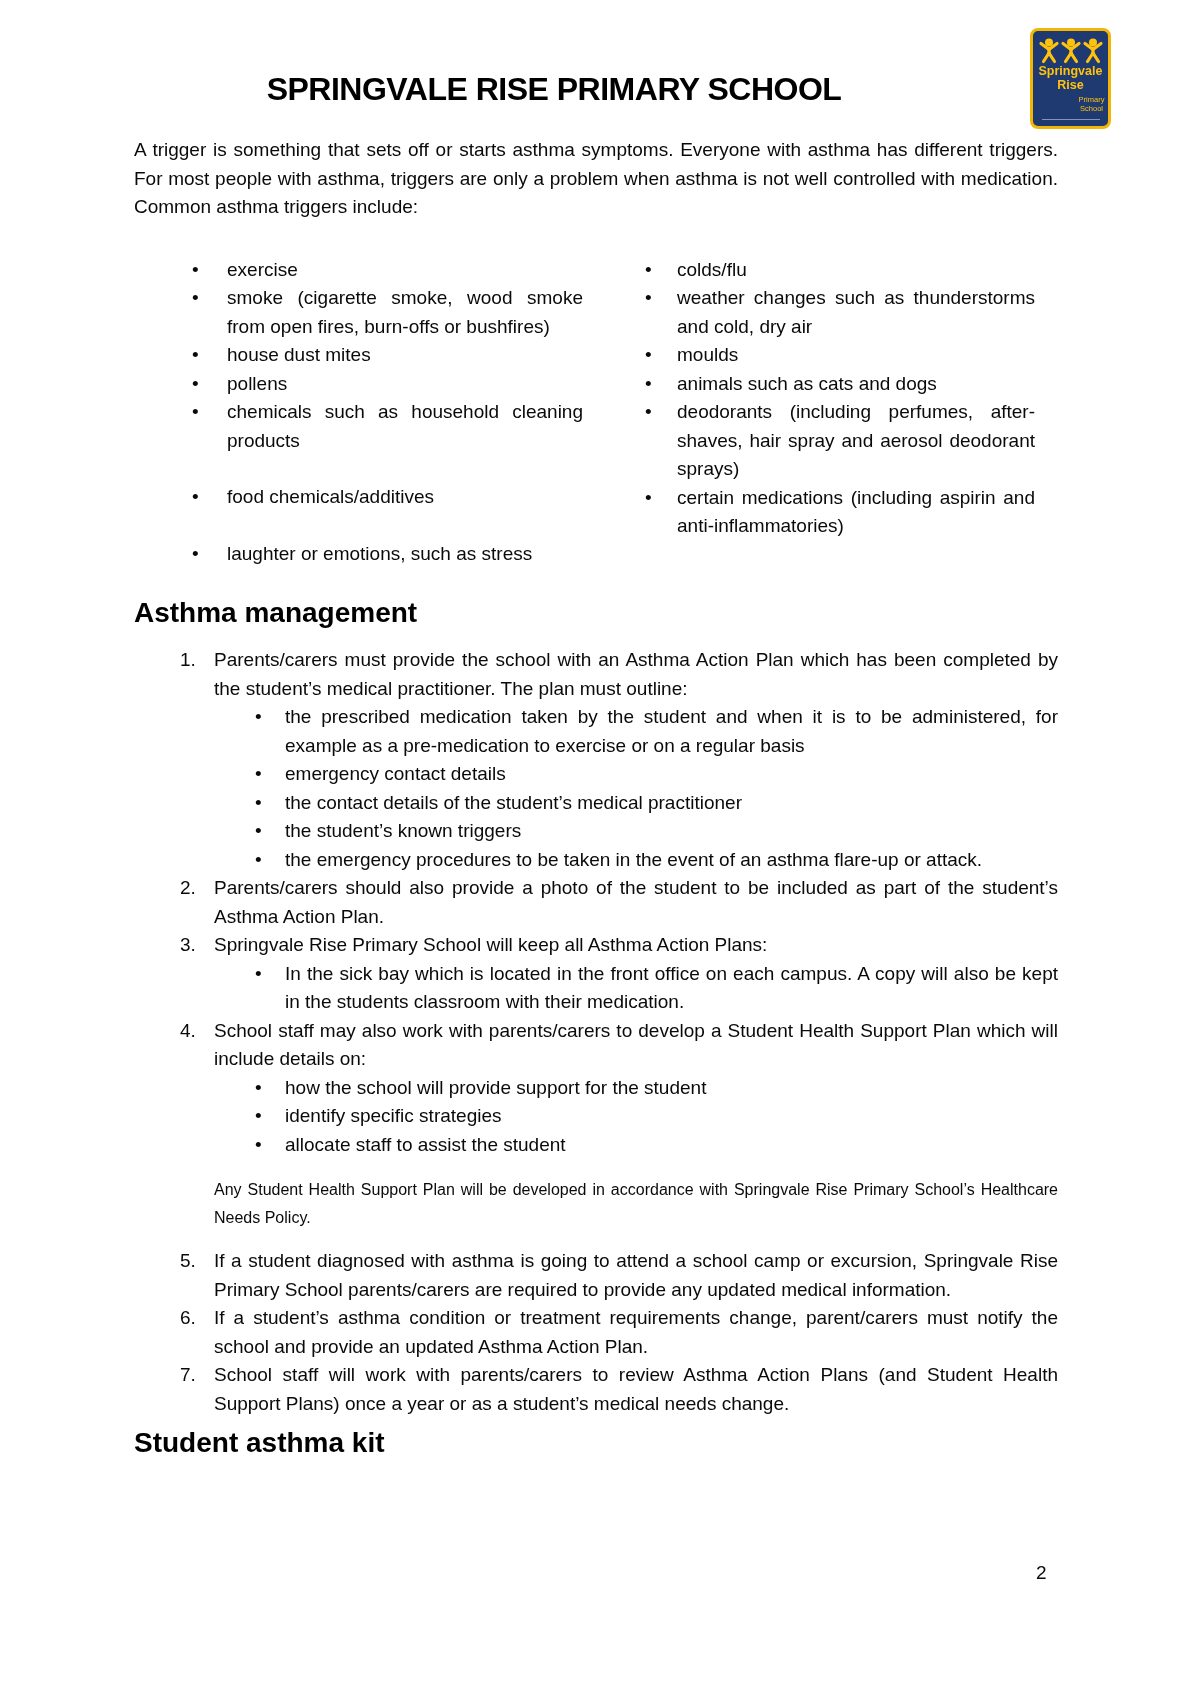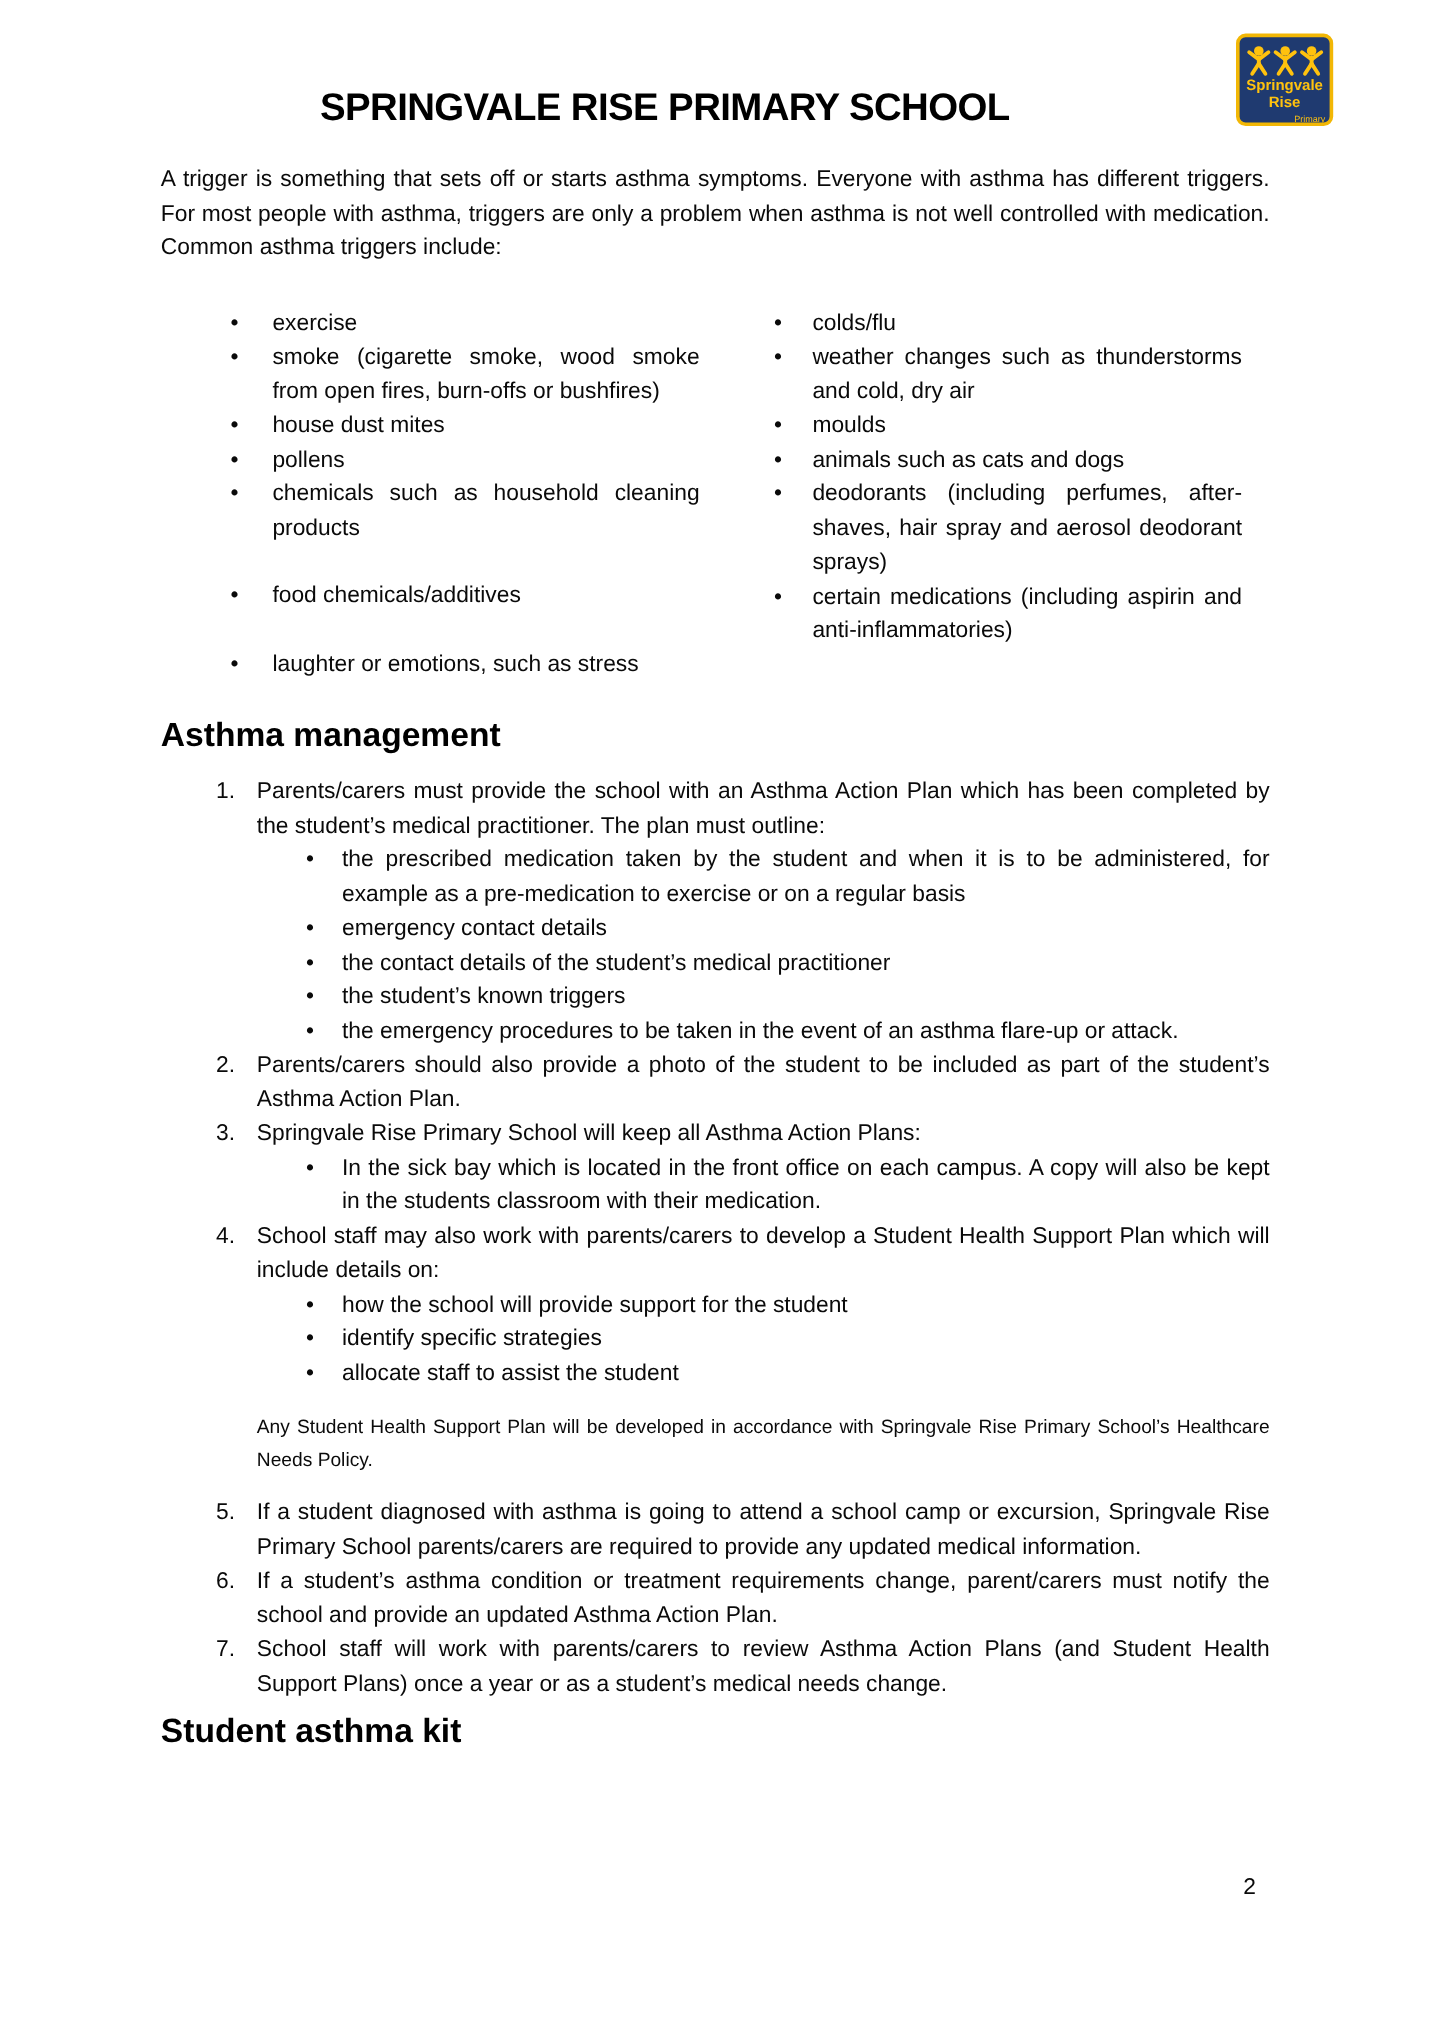--- a/index.html
+++ b/index.html
@@ -10,21 +10,21 @@
   .content { position:absolute; left:134px; top:0; width:924px; }
 
   
   .doc-title {
     margin:72px 84px 0 0; text-align:center;
     font-size:32px; line-height:34px; font-weight:700; letter-spacing:-0.5px; color:#000;
   }
 
   
   .logo {
-    position:absolute; left:1030px; top:28px; width:81px; height:77px;
+    position:absolute; left:1030px; top:28px; width:81px; height:101px;
     border-radius:8px; border:3px solid #f2b705; background:#1f3a70;
     box-sizing:border-box; text-align:center; overflow:hidden;
   }
   .logo-figures { display:block; margin:6px auto 0 auto; }
   .logo-name { color:#ffc20e; font-weight:700; font-size:12.5px; line-height:13px; margin-top:1px; }
   .logo-sub { color:#ffc20e; font-size:7.5px; line-height:9px; margin-top:3px;padding-left:42px; }
   .logo-divider { width:58px; height:1px; background:#8593b8; margin:6px auto 0 auto; }
   .logo-tagline { color:#ffc20e; font-size:8.5px; line-height:10px; margin-top:5px; }
 
   

